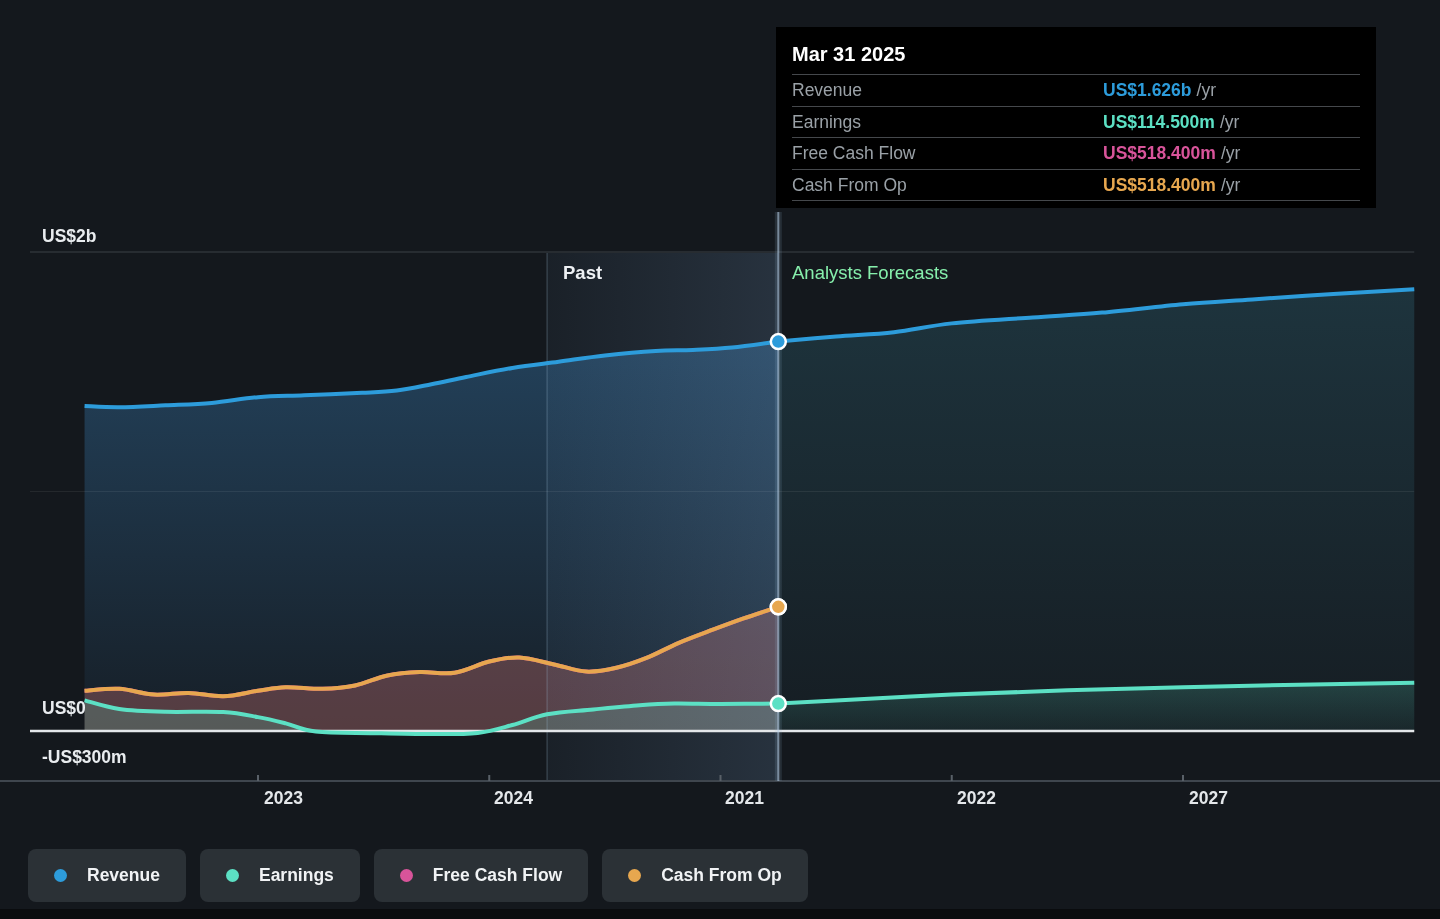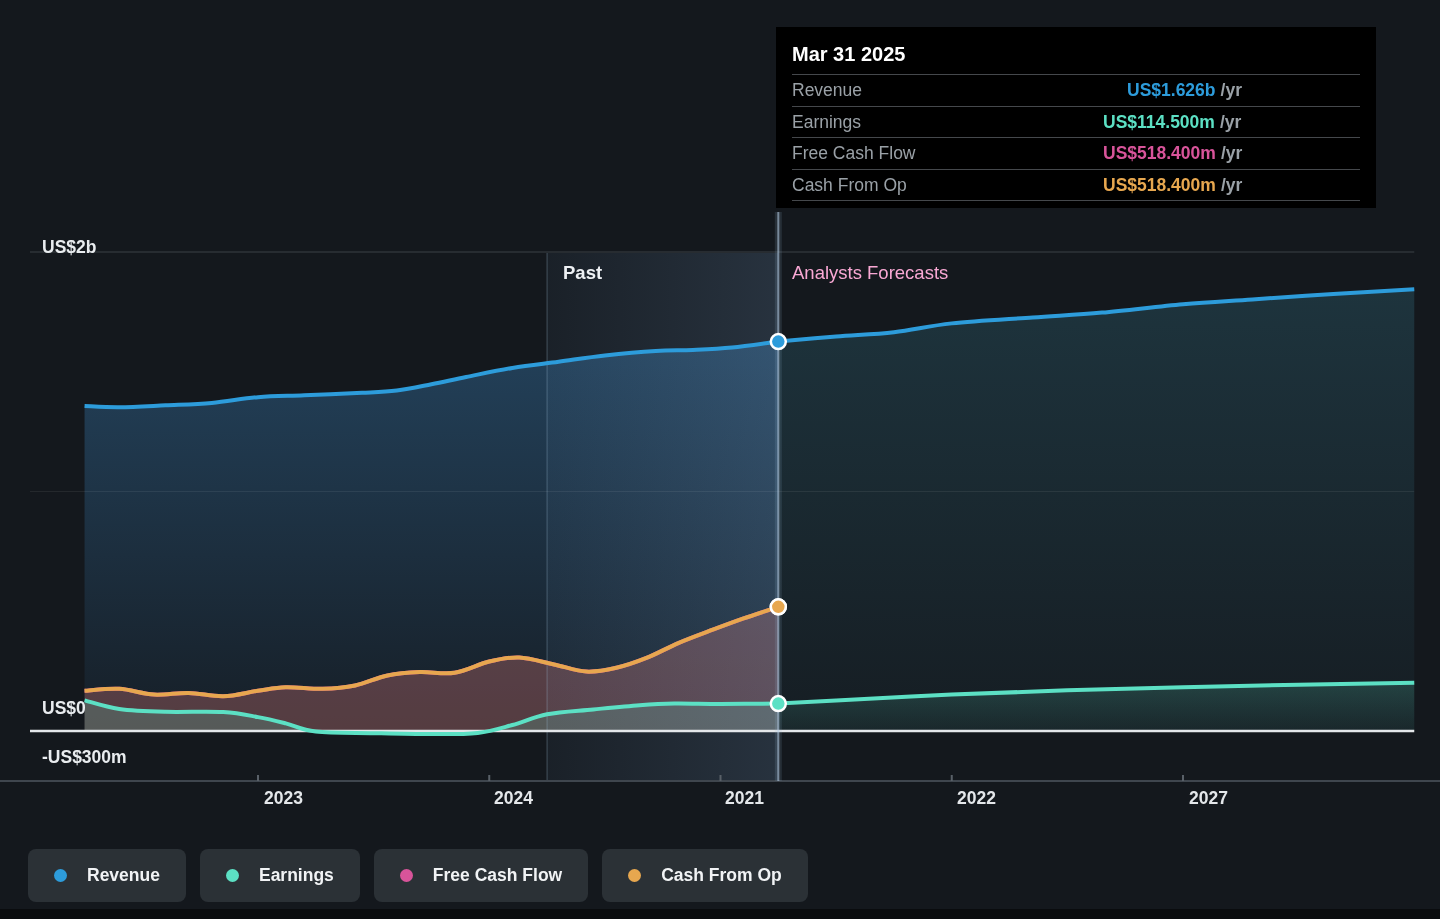--- a/index.html
+++ b/index.html
@@ -2,28 +2,28 @@
 <html><head>
 <meta charset="utf-8">
 <style>
   html,body{margin:0;padding:0;background:#14181d;width:1440px;height:919px;overflow:hidden;
     font-family:"Liberation Sans","DejaVu Sans",sans-serif;}
   #stage{position:relative;width:1440px;height:919px;background:#14181d;}
   #chart-svg{position:absolute;left:0;top:0;}
   .ylabel{position:absolute;left:42px;font-size:17.5px;font-weight:700;color:#e9ecef;z-index:3;}
   .xlabel{position:absolute;top:788px;width:90px;text-align:right;font-size:17.5px;font-weight:600;color:#e4e7ea;z-index:3;}
   .past-label{position:absolute;left:563px;top:262px;width:200px;text-align:left;font-size:18.5px;font-weight:700;color:#eef1f4;z-index:3;}
-  .forecast-label{position:absolute;left:792px;top:262px;font-size:18.5px;font-weight:400;color:#f9a8d4;z-index:3;}
+  .forecast-label{position:absolute;left:792px;top:262px;font-size:18.5px;font-weight:400;color:#86efac;z-index:3;}
   .tooltip{position:absolute;left:776px;top:27px;width:600px;height:181px;background:#000;
     box-sizing:border-box;padding:10px 16px 0;z-index:6;}
   .tt-title{font-size:20px;font-weight:700;color:#fff;height:37px;line-height:34px;}
   .tt-row{position:relative;height:30.5px;line-height:30.5px;border-top:1px solid #45484c;
     font-size:17.5px;color:#9aa1a7;}
   .tt-value{position:absolute;left:311px;top:0;font-weight:700;}
-  .tt-suffix{font-weight:700;color:#9aa1a7;margin-left:5px;margin-top:12px;}
+  .tt-suffix{font-weight:400;color:#9aa1a7;margin-left:5px;margin-top:12px;}
   .tt-end{border-top:1px solid #45484c;height:0;}
   .legend{position:absolute;left:28px;top:849px;display:flex;gap:14px;z-index:3;}
   .legend-item{display:flex;align-items:center;height:53px;padding:0 26px;background:#2b3136;
     border-radius:8px;font-size:17.5px;font-weight:600;color:#f1f3f5;cursor:pointer;}
   .dot{width:13px;height:13px;border-radius:50%;margin-right:20px;flex:none;}
   .bottom-bar{position:absolute;left:0;top:909px;width:1440px;height:10px;background:#0a0c0e;z-index:2;}
 </style>
 </head>
 <body>
 
@@ -74,38 +74,38 @@
         <path d="M778.3125,341.57300000000004C787.9479166666666,340.73475 816.8541666666666,338.10025 836.125,336.5435C855.3958333333334,334.98675 874.6666666666666,334.42791666666665 893.9375,332.2325C913.2083333333334,330.0370833333334 928.6250000000035,325.84583333333336 951.75,323.37100000000004C974.8749999999965,320.8961666666667 1007.6354166666423,319.17975 1032.687499999979,317.3835C1057.739583333316,315.58725000000004 1077.010416666684,314.7889166666667 1102.062500000021,312.5935C1127.1145833333578,310.3980833333333 1157.947916666672,306.4064166666667 1183,304.211C1208.052083333328,302.0155833333333 1227.3229166666526,301.13741666666664 1252.3749999999895,299.421C1277.4270833333264,297.70458333333335 1306.3333333333526,295.589 1333.312500000021,293.9125C1360.2916666666893,292.23600000000005 1400.7604166666702,290.1204166666667 1414.25,289.362" fill="none" stroke="#2d9cdb" stroke-width="4"></path>
         <line x1="778.3125" y1="212" x2="778.3125" y2="781" stroke="rgba(150,180,210,0.15)" stroke-width="7"></line>
         <line x1="778.3125" y1="212" x2="778.3125" y2="781" stroke="rgba(185,210,235,0.55)" stroke-width="2"></line>
         <circle cx="778.3125" cy="606.8432" r="7.5" fill="#d8549a" stroke="#fff" stroke-width="2.5"></circle>
         <circle cx="778.3125" cy="606.8432" r="7.5" fill="#e7a74f" stroke="#fff" stroke-width="2.5"></circle>
         <circle cx="778.3125" cy="341.57300000000004" r="7.5" fill="#2d9cdb" stroke="#fff" stroke-width="2.5"></circle>
         <circle cx="778.3125" cy="703.57725" r="7.5" fill="#5ce0c4" stroke="#fff" stroke-width="2.5"></circle>
       </g>
     </svg>
 
-  <span class="ylabel" style="top:237px">US$2b</span>
+  <span class="ylabel" style="top:226px">US$2b</span>
   <span class="ylabel" style="top:698px">US$0</span>
   <span class="ylabel" style="top:747px">-US$300m</span>
 
   <span class="xlabel" style="left:213px">2023</span>
   <span class="xlabel" style="left:443px">2024</span>
   <span class="xlabel" style="left:674px">2021</span>
   <span class="xlabel" style="left:906px">2022</span>
   <span class="xlabel" style="left:1138px">2027</span>
 
   <span class="past-label">Past</span>
   <span class="forecast-label">Analysts Forecasts</span>
 
   <div class="tooltip">
     <div class="tt-title">Mar 31 2025</div>
     <div class="tt-row">
       <span>Revenue</span>
-      <span class="tt-value"><span style="color: rgb(45, 156, 219); margin-left: 24px;">US$1.626b</span><span class="tt-suffix">/yr</span></span>
+      <span class="tt-value"><span style="color: rgb(45, 156, 219);">US$1.626b</span><span class="tt-suffix">/yr</span></span>
     </div>
     <div class="tt-row">
       <span>Earnings</span>
       <span class="tt-value"><span style="color: rgb(92, 224, 196);">US$114.500m</span><span class="tt-suffix">/yr</span></span>
     </div>
     <div class="tt-row">
       <span>Free Cash Flow</span>
       <span class="tt-value"><span style="color: rgb(216, 84, 154);">US$518.400m</span><span class="tt-suffix">/yr</span></span>
     </div>
     <div class="tt-row">

